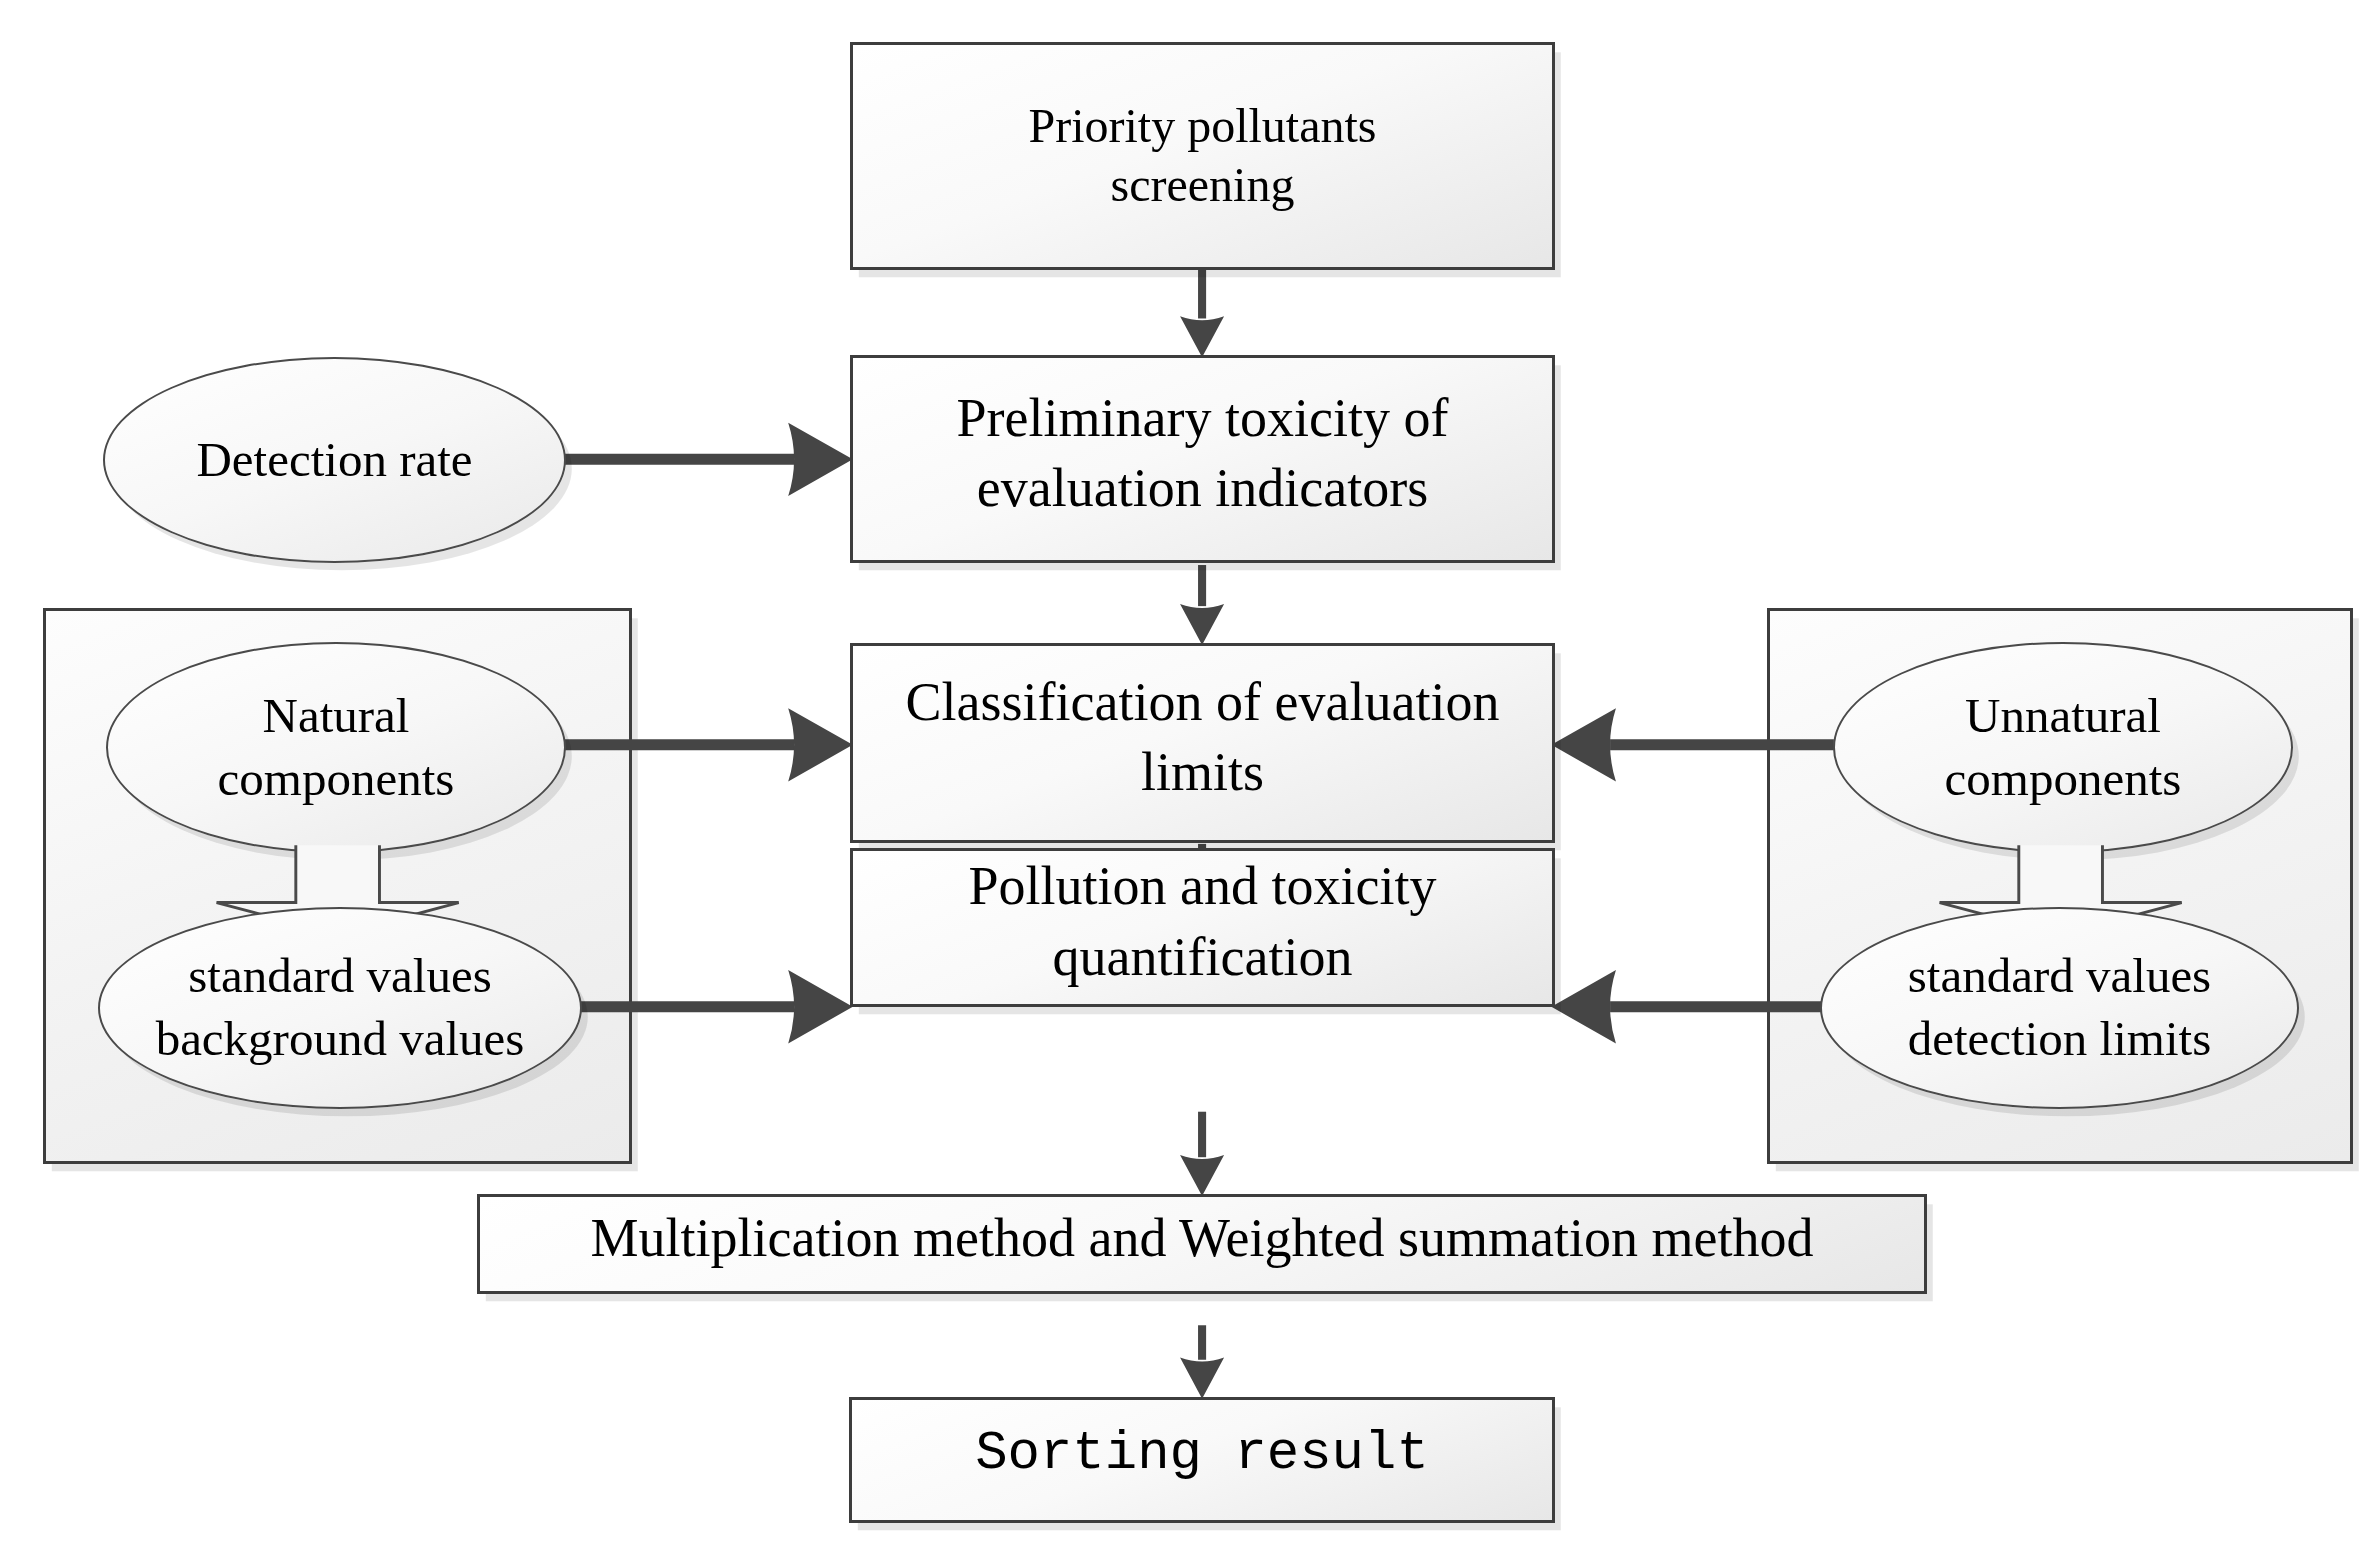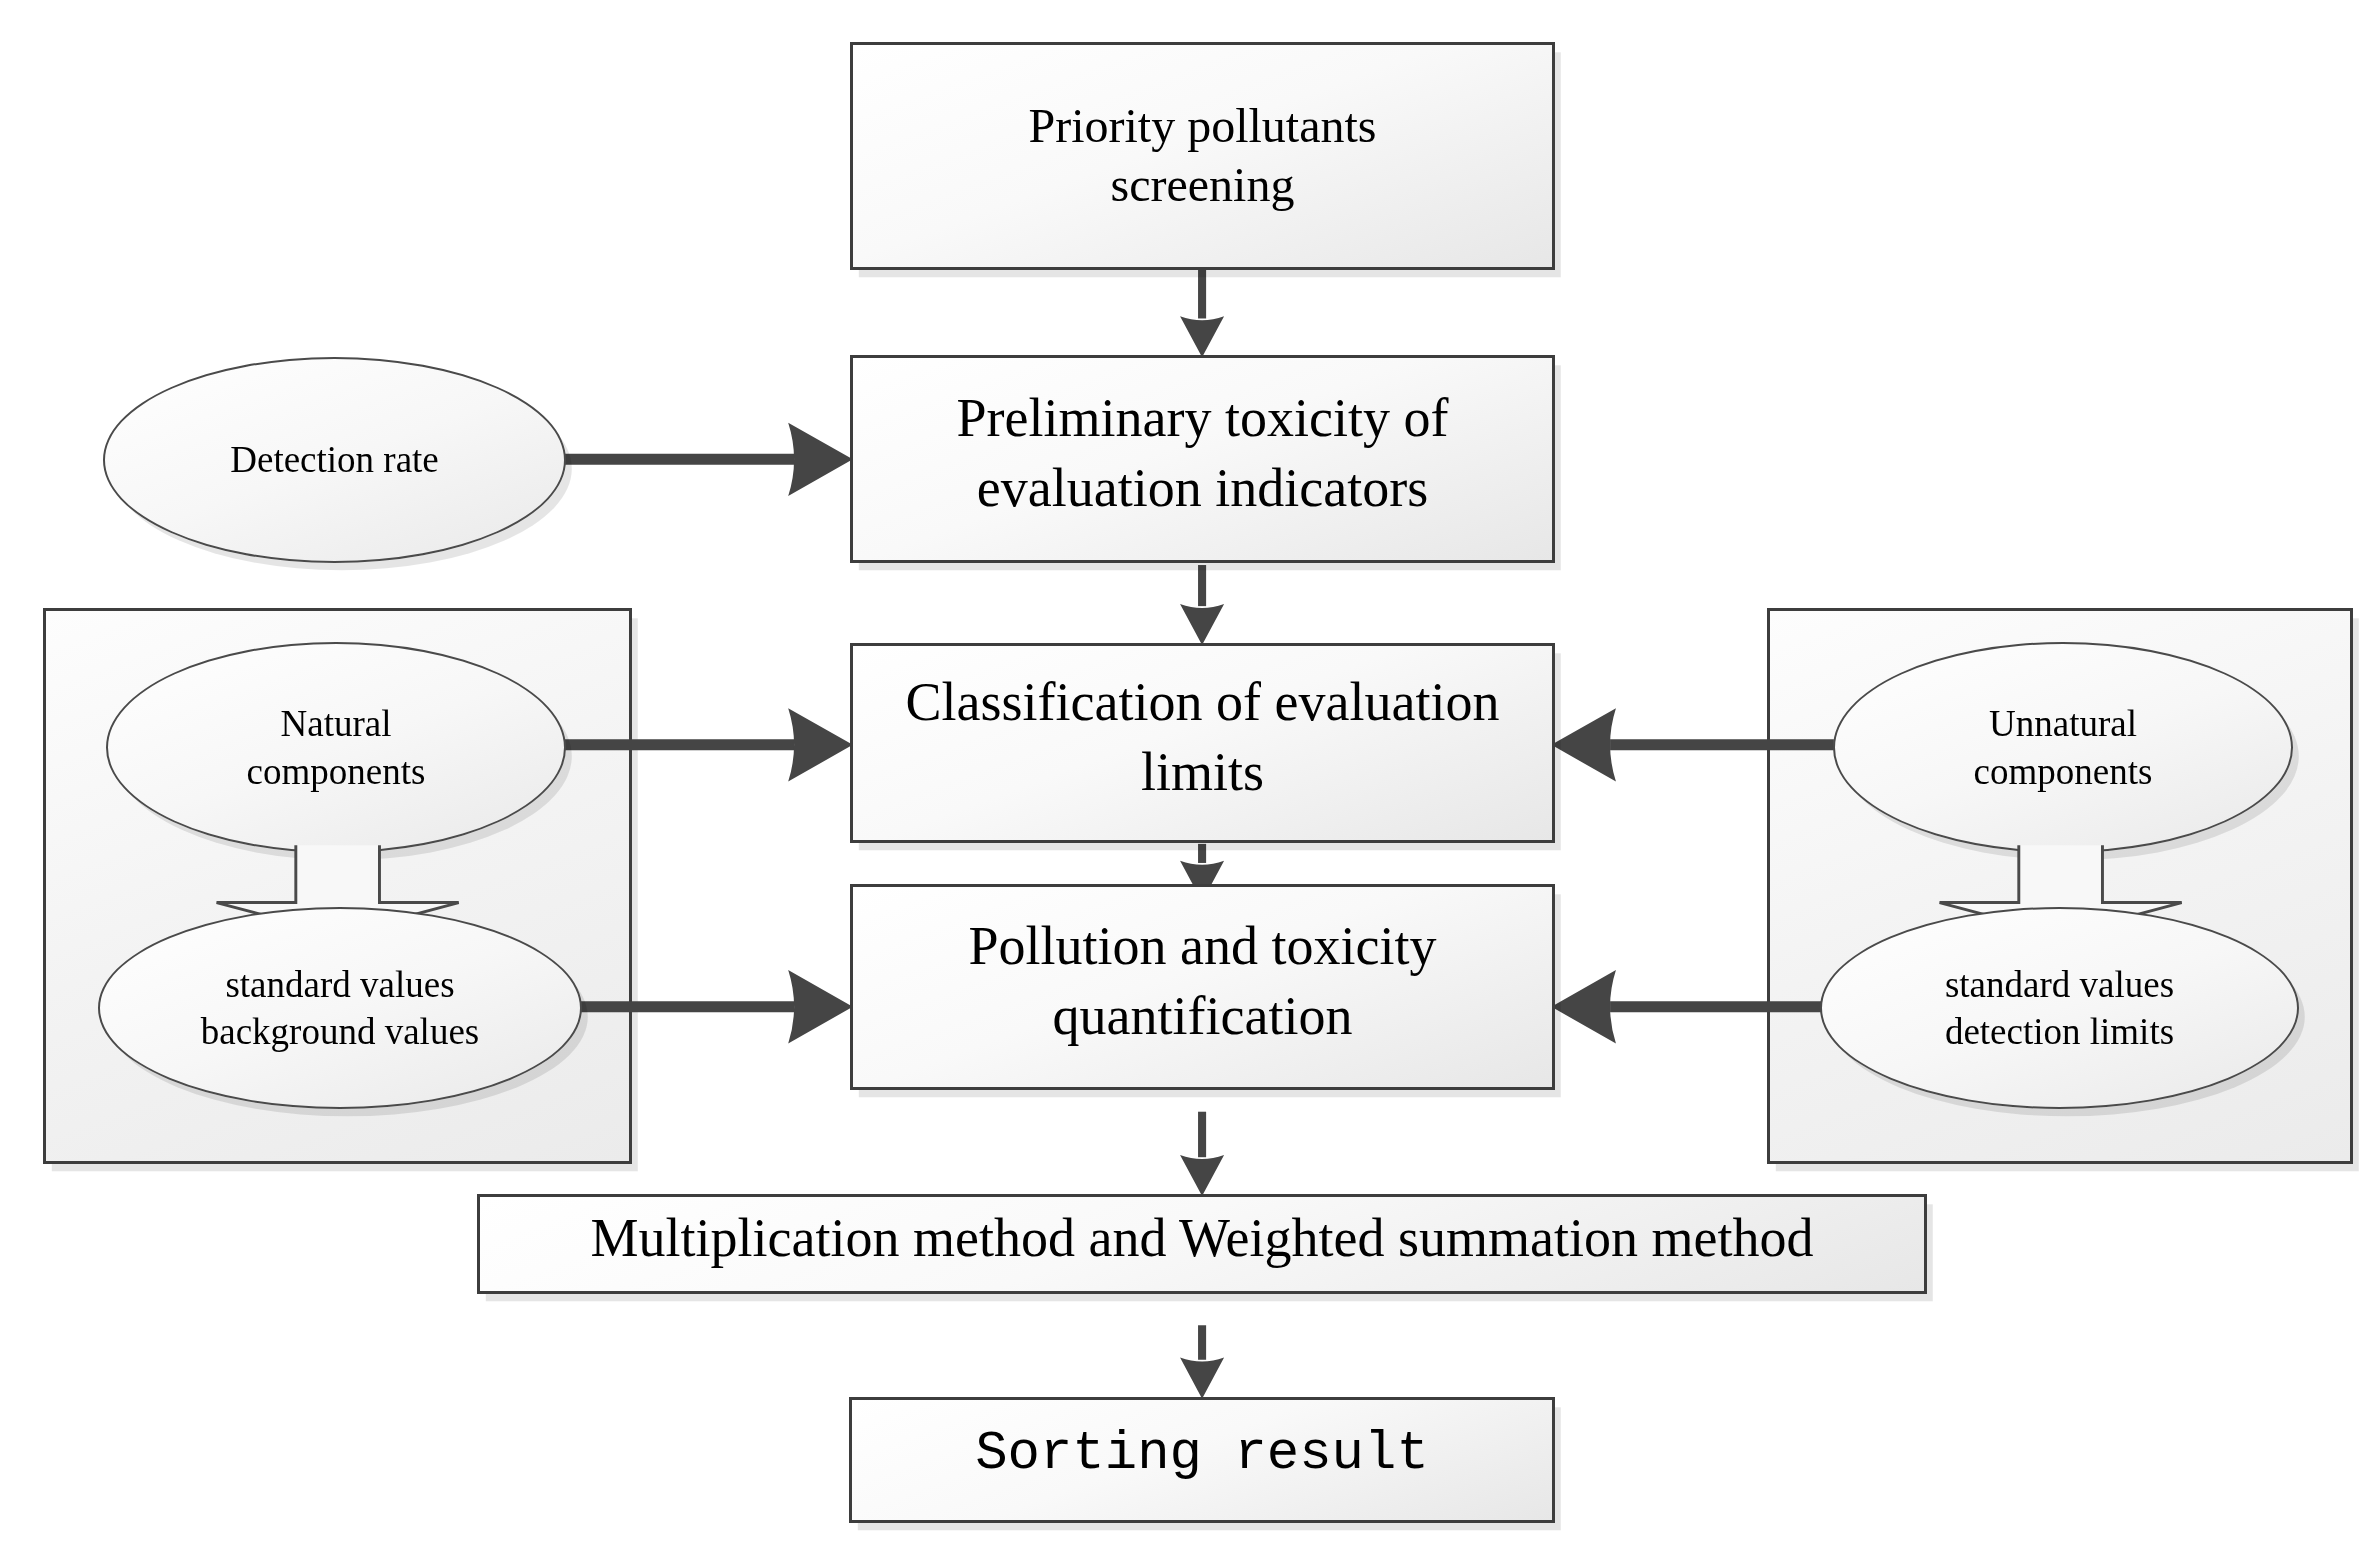--- a/index.html
+++ b/index.html
@@ -31,21 +31,21 @@
   .title-box{
     font-size:48px;
     line-height:1.22;
     padding:0 14.7px;
   }
   .ellipse{
     border:2.2px solid var(--ellipse-border,#4a4a4a);
     border-radius:50%;
     background:linear-gradient(160deg,var(--shape-fill-top,#ffffff) 0%,#f7f7f7 50%,#e9e9e9 100%);
     box-shadow:7.3px 8.8px 0 -1.5px rgba(0,0,0,0.10);
-    font-size:37px;
+    font-size:49px;
     line-height:1.28;
     padding:0 22px;
   }
   .group{
     position:absolute;
     box-sizing:border-box;
     border:3.7px solid var(--box-border,#3d3d3d);
     background:linear-gradient(160deg,#fdfdfd 0%,#f3f3f3 50%,#ebebeb 100%);
     box-shadow:7.3px 8.8px 0 -1.5px rgba(0,0,0,0.10);
   }
@@ -126,19 +126,19 @@
 background values</div>
   <div class="shape ellipse" style="left:1820px;top:907px;width:479px;height:202px;">standard values
 detection limits</div>
 
   <div class="shape box title-box" style="left:850px;top:42px;width:705px;height:228px;">Priority pollutants
 screening</div>
   <div class="shape box" style="left:850px;top:355px;width:705px;height:208px;">Preliminary toxicity of
 evaluation indicators</div>
   <div class="shape box" style="left:850px;top:643px;width:705px;height:200px;">Classification of evaluation
 limits</div>
-  <div class="shape box" style="left:850px;top:884px;width:705px;height:206px;text-align:center;">Pollution and toxicity
+  <div class="shape box" style="left:850px;top:848px;width:705px;height:159px;text-align:center;">Pollution and toxicity
 quantification</div>
   <div class="shape box" style="left:477px;top:1194px;width:1450px;height:100px;text-align:right;">Multiplication method and Weighted summation method</div>
   <div class="shape box" style="left:849px;top:1397px;width:706px;height:126px;font-family:Liberation Mono, monospace;">Sorting result</div>
 
 </div>
 
 
 </body></html>

